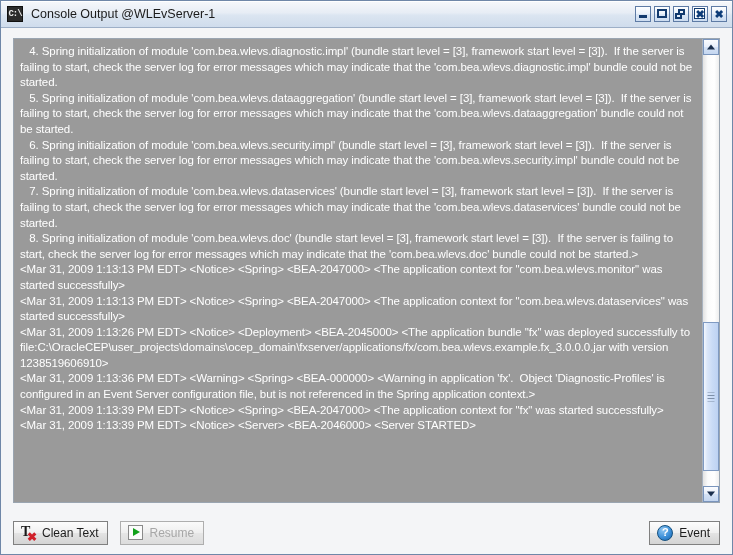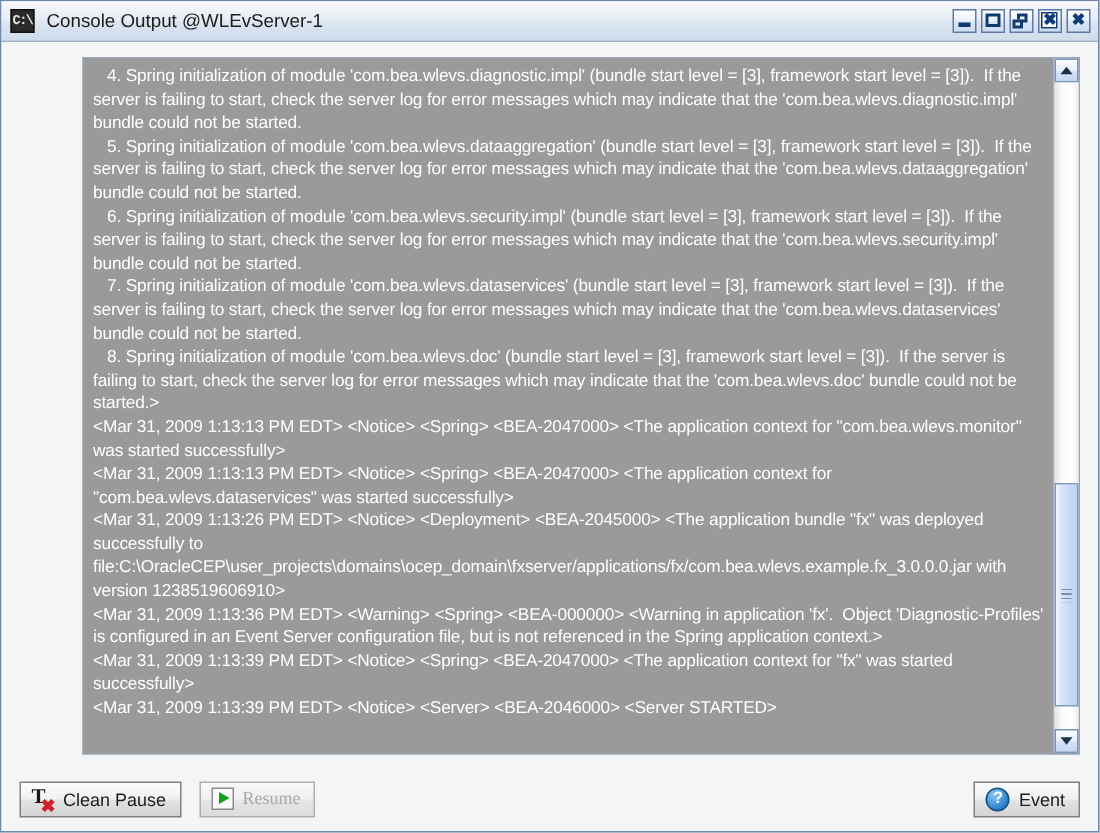--- a/index.html
+++ b/index.html
@@ -146,21 +146,20 @@
 
   #console-wrap {
     flex: 1 1 auto;
     position: relative;
     display: flex;
     border: 1px solid #9aa5b1;
     box-sizing: border-box;
     background: #9a9a9a;
     height: 465px;
     max-height: 465px;
-    margin-left: 42px;
   }
   #console-text {
     flex: 1 1 auto;
     background: #9a9a9a;
     color: #ffffff;
     font-size: 11.5px;
     line-height: 15.6px;
     padding: 5px 6px 4px 6px;
     box-sizing: border-box;
     overflow: hidden;
@@ -258,21 +257,20 @@
     font-size: 12px;
     color: #1c1c1c;
     cursor: default;
     margin-right: 12px;
     white-space: nowrap;
   }
   .btn.disabled {
     color: #a7a7a7;
     border-color: #aeaeae;
     background: linear-gradient(to bottom, #fafafa 0%, #efefef 48%, #e6e6e6 52%, #dcdcdc 100%);
-    font-family: Liberation Serif, serif;
   }
   .spacer { flex: 1 1 auto; }
 
   
   .ico {
     width: 15px; height: 15px;
     position: relative;
     flex: 0 0 auto;
     display: inline-block;
   }
@@ -383,21 +381,21 @@
       </div>
     </div>
   </div>
 
   <div id="footer">
     <div class="btn">
       <span class="ico ico-clean">
         <span class="t-letter">T</span>
         <span class="red-x">✖</span>
       </span>
-      <span>Clean Pause</span>
+      <span>Clean Text</span>
     </div>
 
 
     <div class="btn disabled">
       <span class="ico ico-resume">
         <span class="tri"></span>
       </span>
       <span>Resume</span>
     </div>
 

